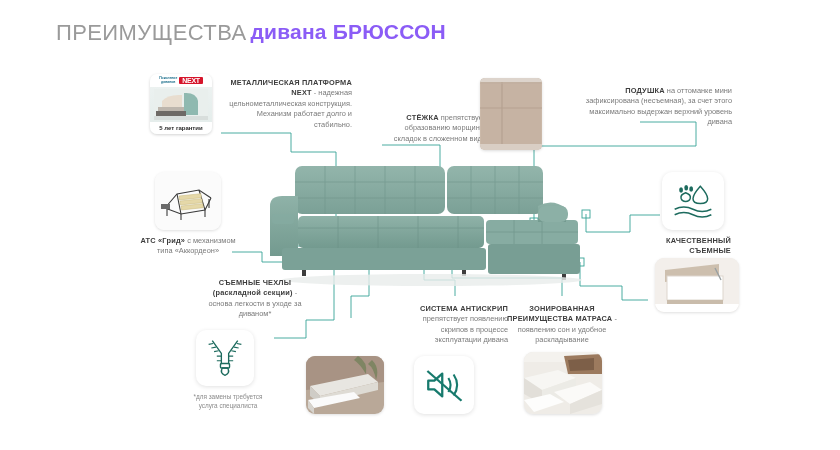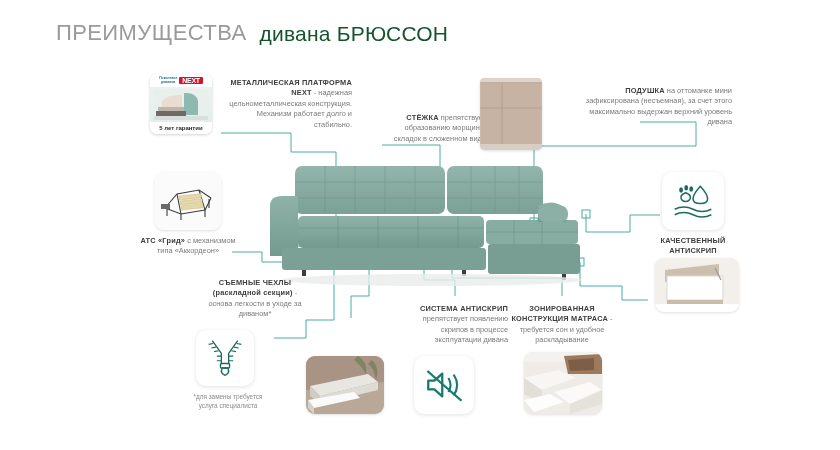--- a/index.html
+++ b/index.html
@@ -7,23 +7,23 @@
     width:840px;height:450px;
     background:#ffffff;
     font-family:"Liberation Sans","DejaVu Sans",sans-serif;
     overflow:hidden;
     position:relative;
     color:#5b5b5b;
   }
   #stage{position:absolute;left:0;top:0;width:840px;height:450px;overflow:hidden;background:#fff;}
 
   
-  .header{position:absolute;left:56px;top:20px;display:flex;align-items:flex-end;gap:13px;}
+  .header{position:absolute;left:56px;top:20px;display:flex;align-items:flex-start;gap:4px;}
   .header .h-main{font-size:22px;letter-spacing:.4px;color:#9a9a9a;font-weight:400;}
-  .header .h-accent{font-size:21px;letter-spacing:.2px;color:#14532d;font-weight:400;}
+  .header .h-accent{font-size:21px;letter-spacing:.2px;color:#8b5cf6;font-weight:700;}
 
   
   #lines{position:absolute;left:0;top:0;width:840px;height:450px;pointer-events:none;}
 
   
   .blk{position:absolute;}
   .txt{font-size:7.4px;line-height:10.4px;color:#7a7a7a;}
   .txt b{color:#3d3d3d;font-weight:700;letter-spacing:.2px;}
   .t-left{text-align:right;}
   .t-center{text-align:center;}
@@ -236,23 +236,23 @@
           <ellipse cx="13" cy="12" rx="2.1" ry="3" fill="#1d6b5e" stroke="none"></ellipse>
           <ellipse cx="18.6" cy="9.6" rx="2.1" ry="3" fill="#1d6b5e" stroke="none"></ellipse>
           <ellipse cx="24" cy="11" rx="2.1" ry="3" fill="#1d6b5e" stroke="none"></ellipse>
           <path d="M18,15 q-6,2 -5,6 q1,3.5 5,3.5 q4,0 5,-3.5 q1,-4 -5,-6 z"></path>
           <path d="M34,8 q8,9 8,13.5 q0,5.2 -8,5.2 q-8,0 -8,-5.2 Q26,17 34,8 z"></path>
           <path d="M6,33 q10,-5 20,0 q10,5 20,0"></path>
           <path d="M6,39 q10,-5 20,0 q10,5 20,0"></path>
         </g>
       </svg>
     </div>
-    <div class="txt t-center" style="width:76px;margin-left:-7px;margin-top:6px;line-height:10px;">
+    <div class="txt t-center" style="width:76px;margin-left:-7px;margin-top:6px;line-height:10px;text-align:right;">
       <b>КАЧЕСТВЕННЫЙ</b><br>
-      <b>АНТИСКРИП</b>
+      <b>СЪЕМНЫЕ</b>
     </div>
   </div>
 
   <div class="tile" style="left:655px;top:258px;width:84px;height:54px;position:absolute;background:#f0ebe6;">
     <svg viewBox="0 0 84 54" width="84" height="54">
       <rect width="84" height="54" fill="#f3efeb"></rect>
       <path d="M10,12 l54,-6 0,12 -54,6 z" fill="#cdbfae"></path>
       <rect x="12" y="18" width="56" height="24" fill="#ffffff"></rect>
       <rect x="12" y="18" width="56" height="24" fill="none" stroke="#ddd6cd" stroke-width="1"></rect>
       <path d="M12,42 l56,0 0,8 -56,0 z" fill="#c9bcab"></path>
@@ -313,21 +313,21 @@
       <g fill="none" stroke="#177a6d" stroke-width="2.6" stroke-linejoin="round">
         <path d="M6,17 L13,17 L22,9 L22,35 L13,27 L6,27 z"></path>
         <path d="M29,14 q5,8 0,16" stroke-width="2.4"></path>
         <path d="M35,10 q8,12 0,24" stroke-width="2.4"></path>
         <path d="M5,6 L44,40" stroke-width="2.6"></path>
       </g>
     </svg>
   </div>
 
   <div class="blk txt t-center" style="left:506px;top:304px;width:112px;">
-    <b>ЗОНИРОВАННАЯ КОНСТРУКЦИЯ МАТРАСА</b><span> - </span><span>требуется сон и удобное раскладывание</span>
+    <b>ЗОНИРОВАННАЯ ПРЕИМУЩЕСТВА МАТРАСА</b><span> - </span><span>появлению сон и удобное раскладывание</span>
   </div>
 
   <div class="tile" style="position:absolute;left:524px;top:352px;width:78px;height:62px;">
     <svg viewBox="0 0 78 62" width="78" height="62">
       <rect width="78" height="62" fill="#efece7"></rect>
       <rect x="0" y="0" width="78" height="10" fill="#f4f2ee"></rect>
       <path d="M40,4 L78,2 L78,22 L44,22 z" fill="#9c7a5e"></path>
       <path d="M44,8 L70,6 L70,18 L46,19 z" fill="#7d5f48"></path>
       <path d="M0,26 L34,18 L52,26 L18,38 z" fill="#f7f6f3"></path>
       <path d="M0,26 L18,38 L18,52 L0,42 z" fill="#e2dfd9"></path>

